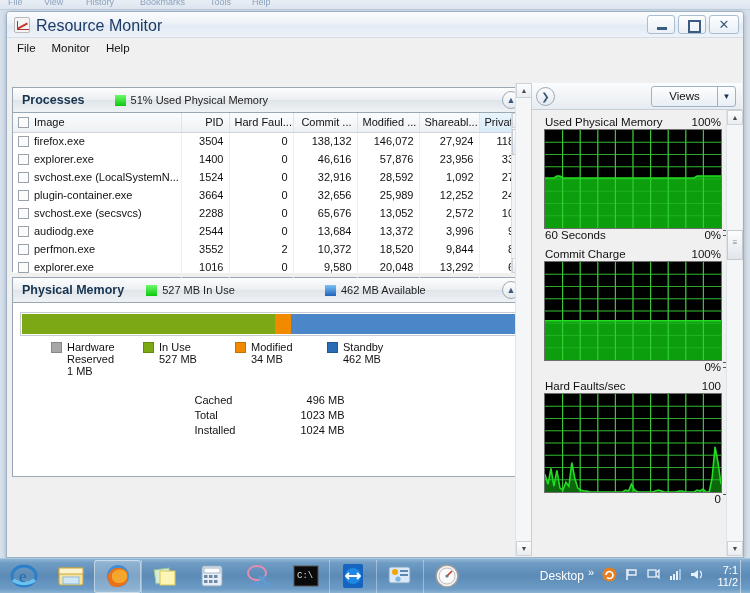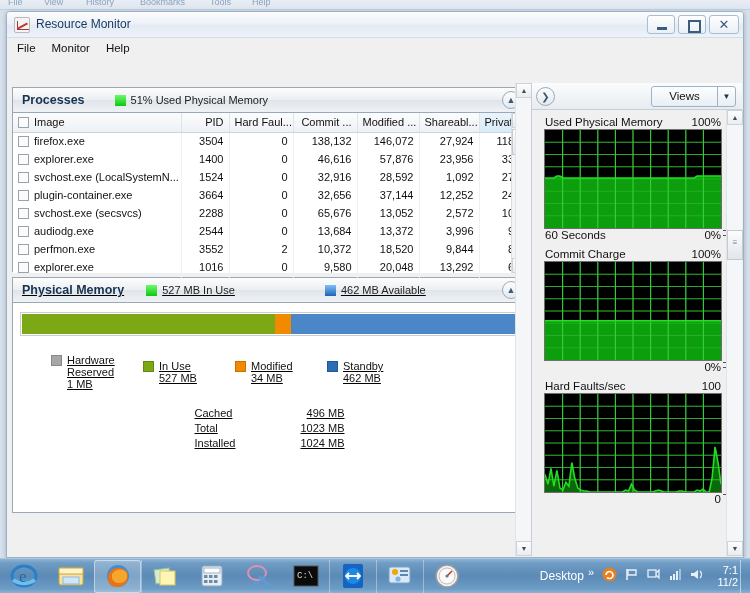--- a/index.html
+++ b/index.html
@@ -49,21 +49,21 @@
   .win-icon:before {
     content: ""; position: absolute; left: 2px; top: 7px; width: 11px; height: 1.5px;
     background: #c0392b; transform: rotate(-28deg);
   }
   .win-icon:after {
     content: ""; position: absolute; left: 2px; top: 3px; width: 11px; height: 8px;
     border-left: 1.5px solid #a33; border-bottom: 1.5px solid #a33;
   }
   .win-title {
     position: absolute; left: 29px; top: 5px;
-    font-size: 12px; color: #1b3b66;
+    font-size: 16px; color: #1b3b66;
   }
   .win-buttons { position: absolute; right: 4px; top: 3px; display: flex; gap: 3px; }
   .win-btn {
     width: 28px; height: 19px;
     background: linear-gradient(#fdfefe,#eaf0f6);
     border: 1px solid #a9bdd2; border-radius: 3px;
     position: relative;
   }
   .win-btn.close { width: 30px; }
   .wb-min:after {
@@ -177,21 +177,21 @@
     font-size: 8px; color: #7b848d; text-align: center; line-height: 24px;
   }
   .vs-btn.bottom { position: absolute; bottom: 0; left: 0; width: 15px; }
 
   
   .membar-area { padding: 10px 8px 6px 8px; }
   .membar {
     height: 22px; display: flex; border: 1px solid #ffffff;
     outline: 1px solid #c8cdd2;
   }
-  .legend-row { display: flex; margin-top: 19px; padding-left: 30px; align-items: center; }
+  .legend-row { display: flex; margin-top: 6px; padding-left: 30px; }
   .legend-item { width: 92px; font-size: 11px; color: #111; }
   .legend-item .lbl { display: flex; align-items: flex-start; }
   .legend-item .sw {
     width: 11px; height: 11px; margin-right: 5px; margin-top: 1px; flex: none;
   }
   .legend-item .val { margin-left: 16px; }
   .stats { margin: 16px 0 0 0; display: flex; justify-content: center; }
   .stats table { border-collapse: collapse; font-size: 11px; color: #111; }
   .stats td { padding: 0 0 1px 0; height: 15px; }
   .stats td.k { width: 78px; }
@@ -376,21 +376,21 @@
                       <td>32,916</td>
                       <td>28,592</td>
                       <td>1,092</td>
                       <td>27,500</td>
                     </tr>
                     <tr>
                       <td class="lefty"><span class="cbx"></span><span>plugin-container.exe</span></td>
                       <td>3664</td>
                       <td>0</td>
                       <td>32,656</td>
-                      <td>37,144</td>
+                      <td>25,989</td>
                       <td>12,252</td>
                       <td>24,892</td>
                     </tr>
                     <tr>
                       <td class="lefty"><span class="cbx"></span><span>svchost.exe (secsvcs)</span></td>
                       <td>2288</td>
                       <td>0</td>
                       <td>65,676</td>
                       <td>13,052</td>
                       <td>2,572</td>
@@ -436,21 +436,21 @@
               </table>
 
               <div class="vscroll">
                 <div class="vs-btn">▲</div>
                 <div class="vs-thumb">≡</div>
                 <div class="vs-btn bottom">▼</div>
               </div>
             </div>
           </div>
 
-          <div class="panel" style="height:236px; margin-top:5px;text-decoration:underline;">
+          <div class="panel" style="height:200px; margin-top:5px;">
             <div class="panel-head">
               <div class="panel-title">Physical Memory</div>
               <div class="head-stat" style="margin-left:22px;">
                 <span class="legend-chip" style="background:linear-gradient(#6bfa6b,#0ec70e);"></span>
                 <span>527 MB In Use</span>
               </div>
               <div class="head-stat" style="margin-left:90px;">
                 <span class="legend-chip" style="background:linear-gradient(#7fc0f5,#1f63b8);"></span>
                 <span>462 MB Available</span>
               </div>

